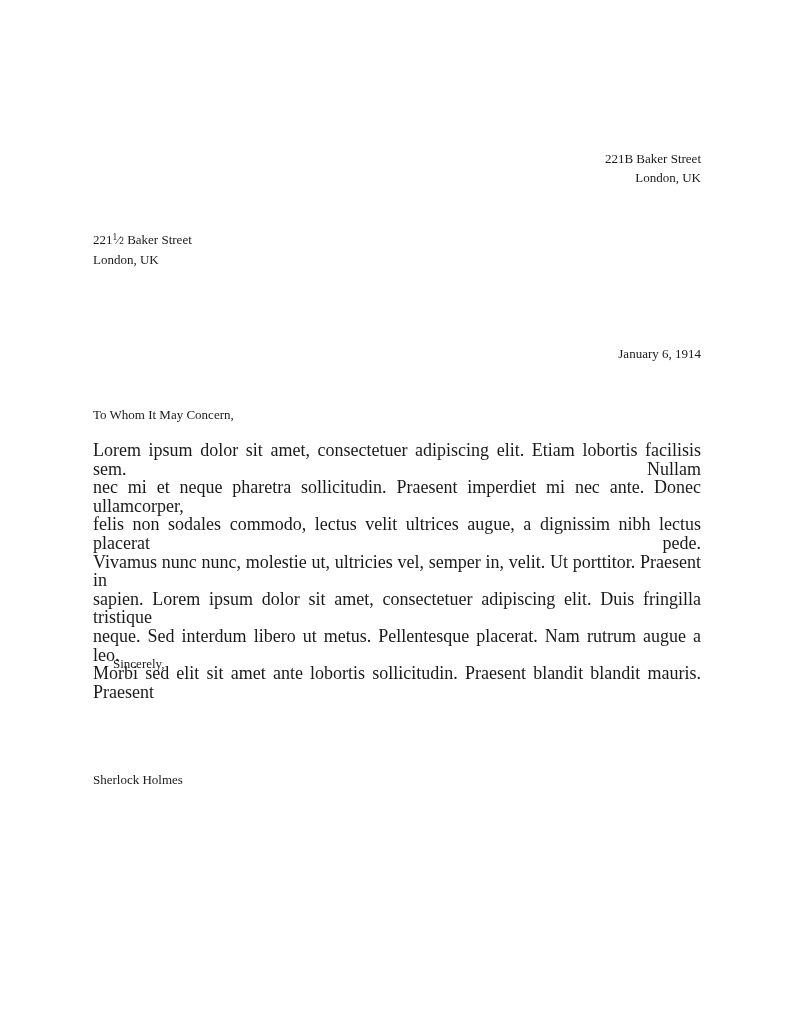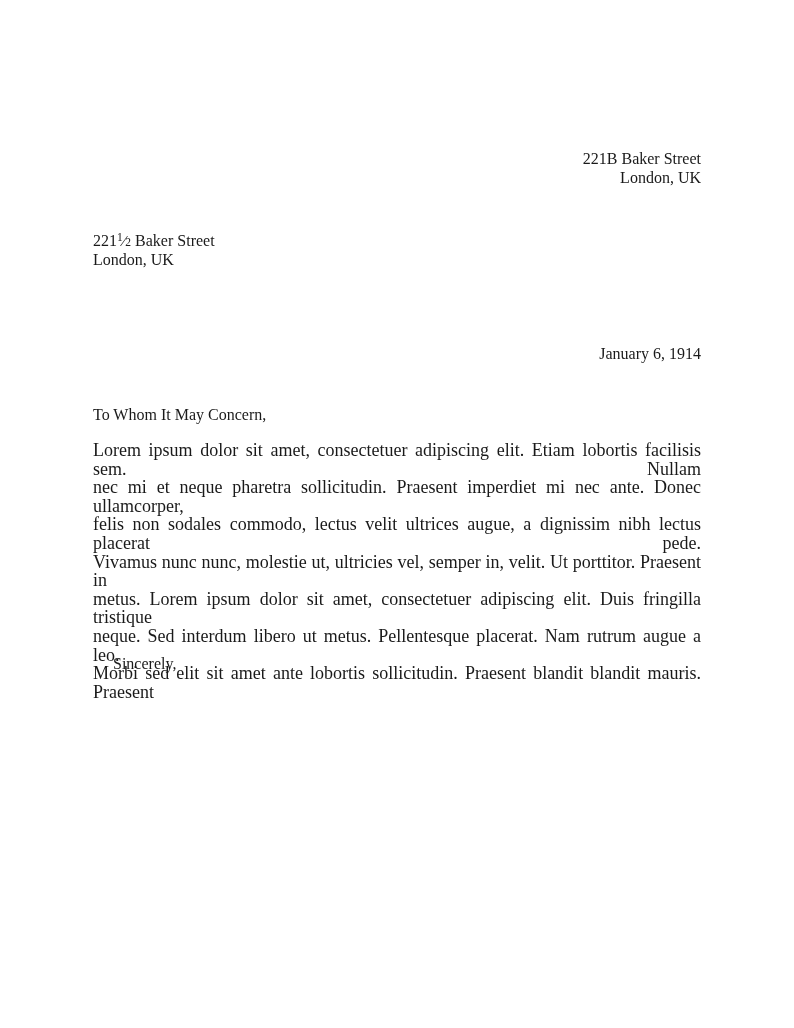--- a/index.html
+++ b/index.html
@@ -21,21 +21,21 @@
   }
 
   
   .block {
     position: absolute;
     left: 93px;
     width: 608px;
   }
 
   .line {
-    font-size: 16px;
+    font-size: 13px;
     line-height: 18.6px;
     white-space: nowrap;
   }
 
   .right {
     text-align: right;
   }
 
   .return-address {
     top: 150px;
@@ -116,23 +116,26 @@
 
   <div class="block salutation">
     <div class="line">To Whom It May Concern,</div>
   </div>
 
   <div class="block body-paragraph">
     <div class="line j">Lorem ipsum dolor sit amet, consectetuer adipiscing elit.  Etiam lobortis facilisis sem.  Nullam</div>
     <div class="line j">nec mi et neque pharetra sollicitudin.  Praesent imperdiet mi nec ante.  Donec ullamcorper,</div>
     <div class="line j">felis non sodales commodo, lectus velit ultrices augue, a dignissim nibh lectus placerat pede.</div>
     <div class="line j">Vivamus nunc nunc, molestie ut, ultricies vel, semper in, velit.  Ut porttitor.  Praesent in</div>
-    <div class="line j">metus.  Lorem ipsum dolor sit amet, consectetuer adipiscing elit.  Duis fringilla tristique</div>
+    <div class="line j">sapien.  Lorem ipsum dolor sit amet, consectetuer adipiscing elit.  Duis fringilla tristique</div>
     <div class="line j">neque.  Sed interdum libero ut metus.  Pellentesque placerat.  Nam rutrum augue a leo.</div>
     <div class="line j">Morbi sed elit sit amet ante lobortis sollicitudin.  Praesent blandit blandit mauris.  Praesent</div>
   </div>
 
   <div class="block closing">
     <div class="line">Sincerely,</div>
   </div>
 
+  <div class="block signature">
+    <div class="line">Sherlock Holmes</div>
+  </div>
 
 </div>
 
 </body></html>

